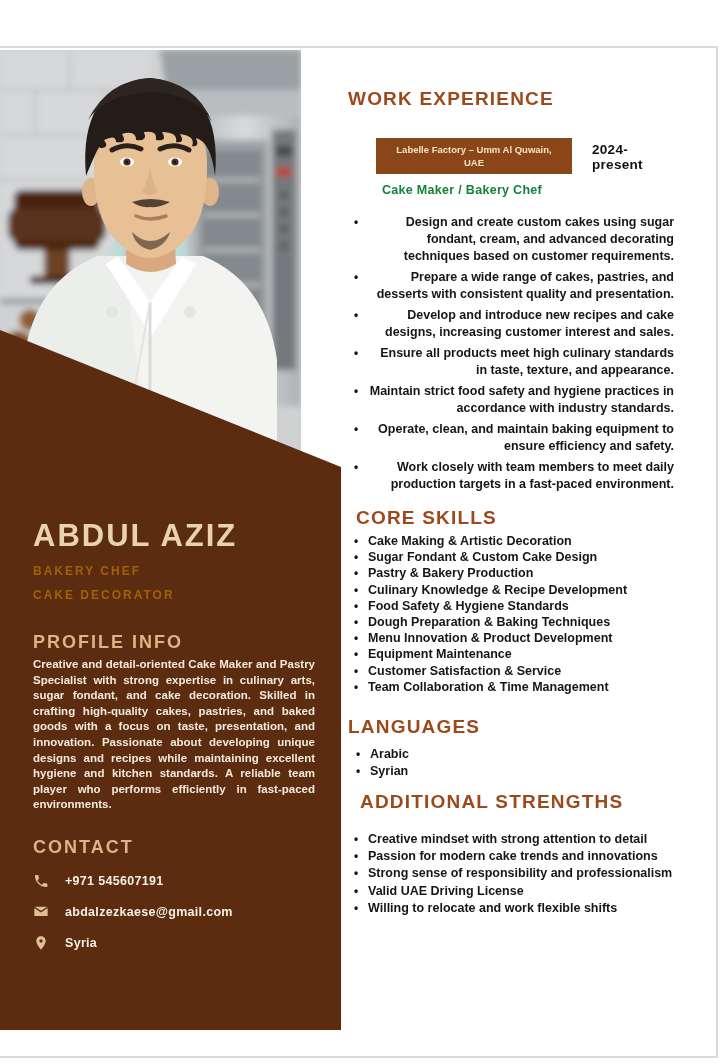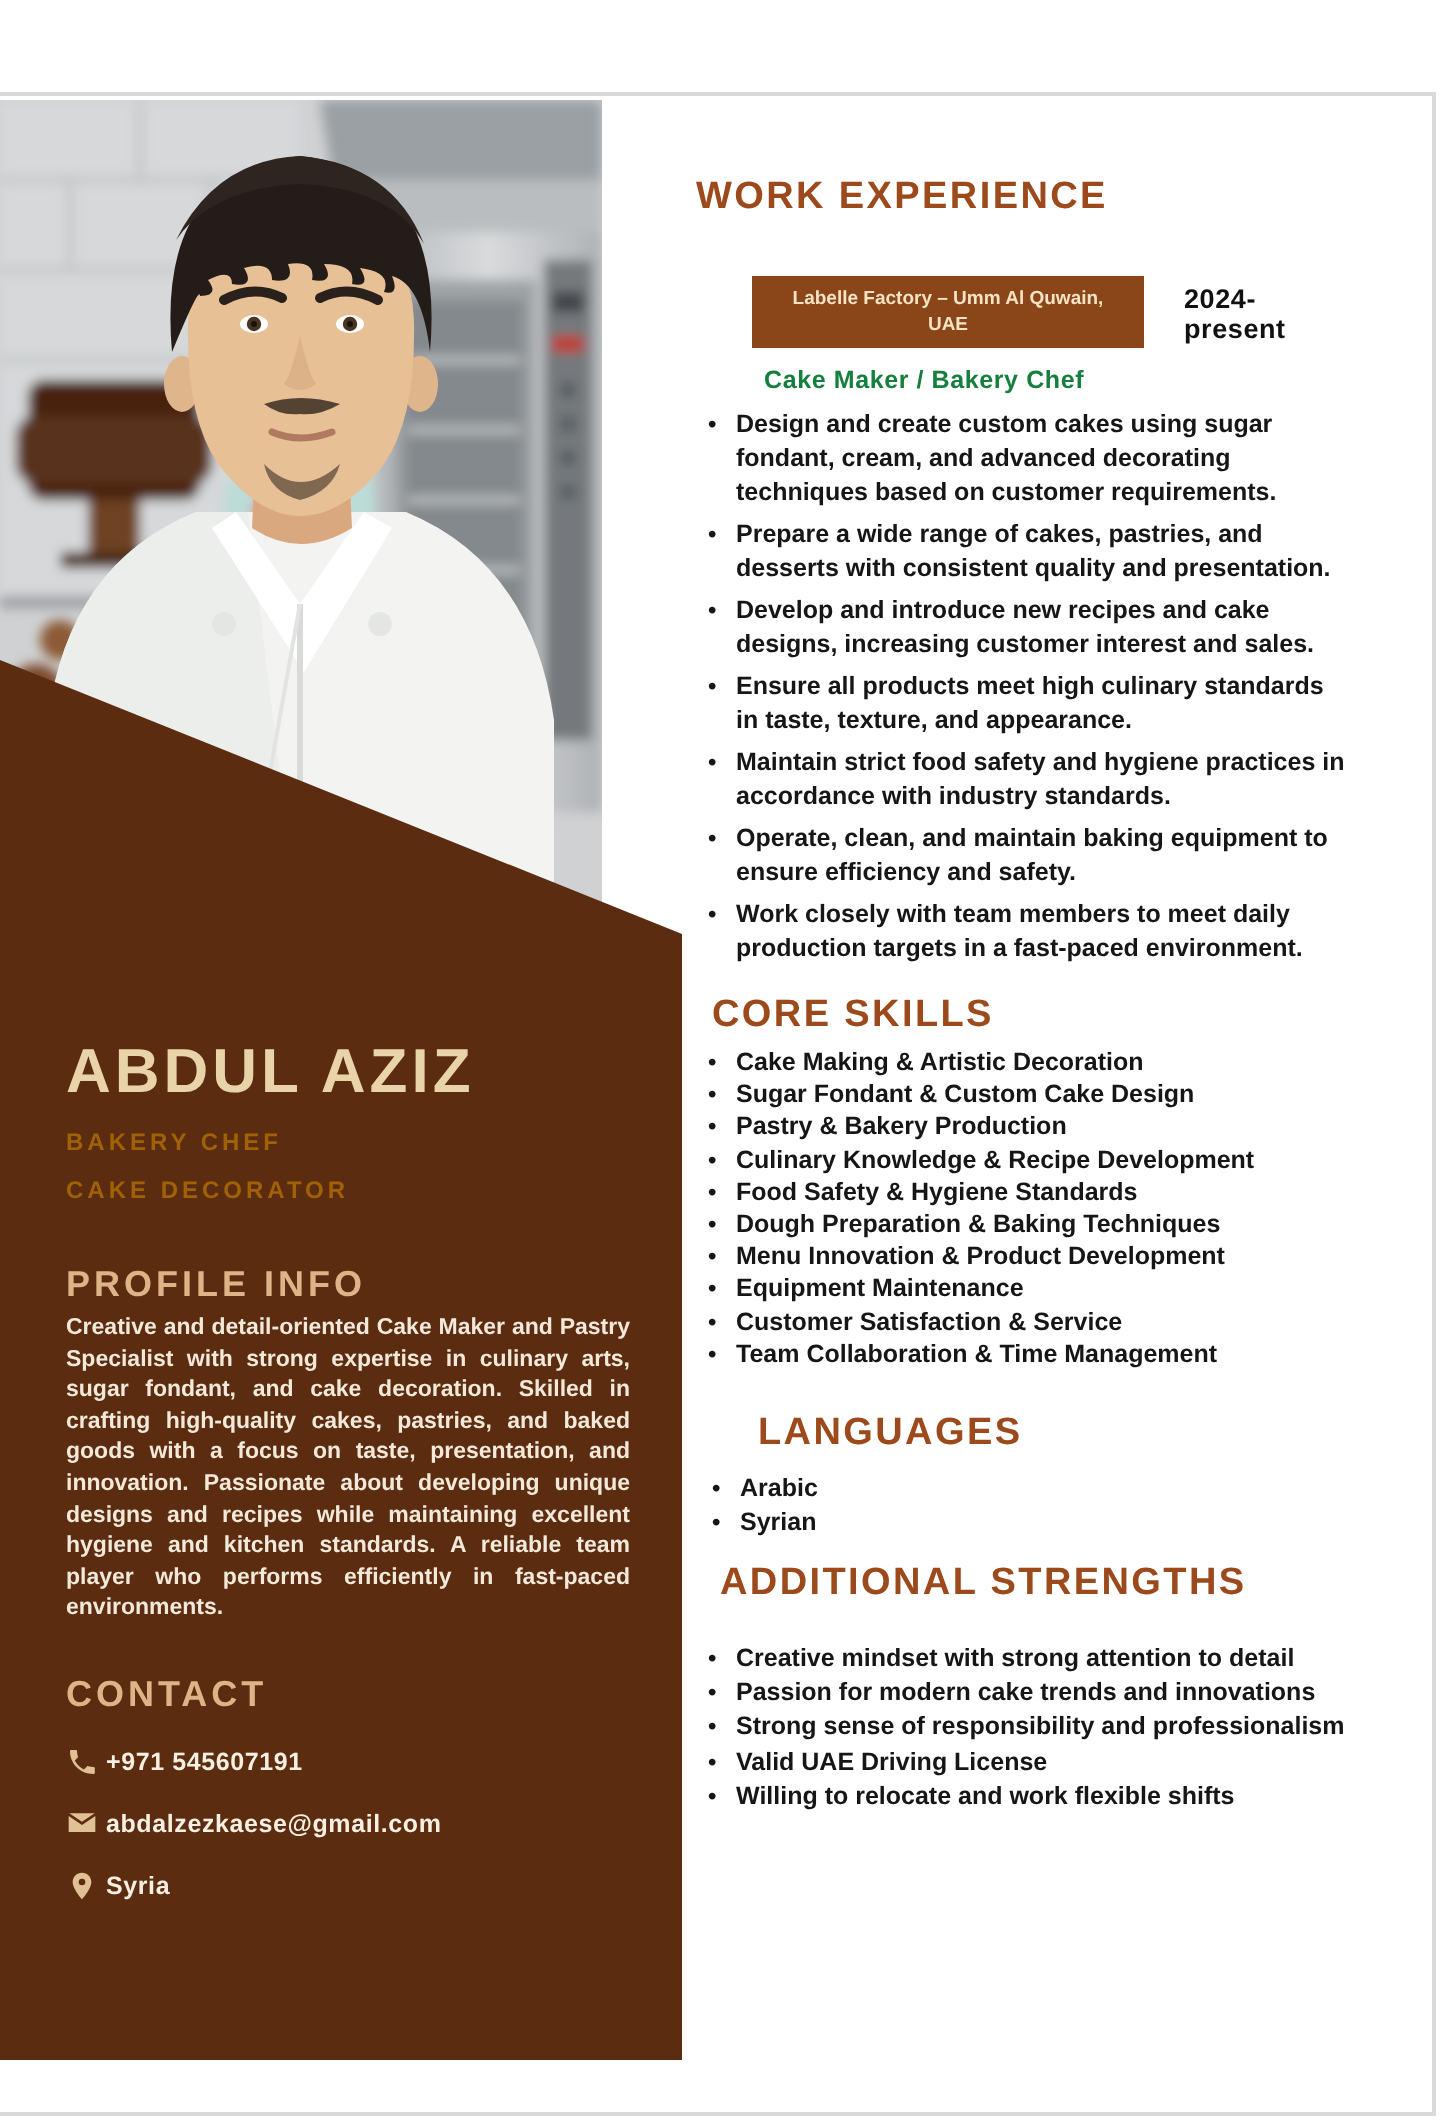--- a/index.html
+++ b/index.html
@@ -21,42 +21,42 @@
   .photo svg{display:block;}
   .brown-bg{position:absolute;left:0;top:0;right:0;bottom:0;background:var(--sidebar);
     clip-path:polygon(0 280px,100% 417px,100% 100%,0 100%);}
   .sidebar-text{position:absolute;left:0;top:468px;right:0;padding:0 26px 0 33px;color:#f3e9da;}
   .name{font-size:31px;font-weight:bold;letter-spacing:2px;color:var(--cream);}
   .role-line{font-size:12px;font-weight:bold;letter-spacing:2px;color:#a16207;margin-top:10px;}
   .side-heading{font-size:18px;font-weight:bold;letter-spacing:2px;color:var(--tan);margin-top:30px;}
   .profile-text{margin-top:4px;font-size:11.5px;font-weight:bold;line-height:15.6px;
     text-align:justify;color:#f3e9da;}
   .contact-heading{margin-top:24px;}
-  .contact-row{display:flex;align-items:center;gap:4px;margin-top:15px;}
+  .contact-row{display:flex;align-items:center;gap:16px;margin-top:15px;}
   .contact-row .cicon{flex:0 0 16px;height:16px;display:flex;align-items:center;}
   .contact-row .cicon svg{width:16px;height:16px;fill:#e0c095;}
   .contact-value{font-size:12.5px;font-weight:bold;color:#f7efe2;letter-spacing:.3px;}
   
   .main{position:absolute;left:300px;top:46px;width:418px;padding:42px 44px 0 48px;color:var(--ink);}
   .sec-heading{font-size:19px;font-weight:bold;letter-spacing:1.2px;color:var(--accent);}
   .job-row{display:flex;align-items:flex-start;margin-top:28px;}
   .badge{width:206px;margin-left:28px;background:var(--badge);color:#f5e3c4;
     font-size:9.5px;font-weight:bold;text-align:center;padding:5px 14px;line-height:13px;}
   .job-date{margin-left:20px;font-size:13.5px;font-weight:bold;color:#111;padding-top:4px;letter-spacing:.3px;}
   .job-role{margin-top:9px;margin-left:34px;font-size:12.5px;font-weight:bold;color:#15803d;letter-spacing:.3px;}
   ul{list-style:none;}
-  .work-list{margin-top:7px;padding-left:4px;}
+  .work-list{margin-top:17px;padding-left:4px;text-align:right;}
   .work-list li{position:relative;padding-left:16px;font-size:12.5px;font-weight:bold;
     line-height:17px;margin-bottom:4px;}
   .work-list li::before{content:"•";position:absolute;left:2px;top:0;font-size:12px;}
   .skills-heading{margin-top:14px;margin-left:8px;}
   .skills-list{margin-top:4px;padding-left:4px;}
   .skills-list li{position:relative;padding-left:16px;font-size:12.5px;font-weight:bold;line-height:16.2px;}
   .skills-list li::before{content:"•";position:absolute;left:2px;top:0;font-size:12px;}
-  .lang-heading{margin-top:21px;margin-left:31px;}
+  .lang-heading{margin-top:21px;margin-left:0;}
   .lang-list{margin-top:8px;padding-left:6px;}
   .lang-list li{position:relative;padding-left:16px;font-size:12.5px;font-weight:bold;line-height:16.5px;}
   .lang-list li::before{content:"•";position:absolute;left:2px;top:0;font-size:12px;}
   .str-heading{margin-top:12px;margin-left:12px;}
   .str-list{margin-top:18px;padding-left:4px;}
   .str-list li{position:relative;padding-left:16px;font-size:12.5px;font-weight:bold;line-height:17.2px;}
   .str-list li::before{content:"•";position:absolute;left:2px;top:0;font-size:12px;}
 </style>
 </head>
 <body>

